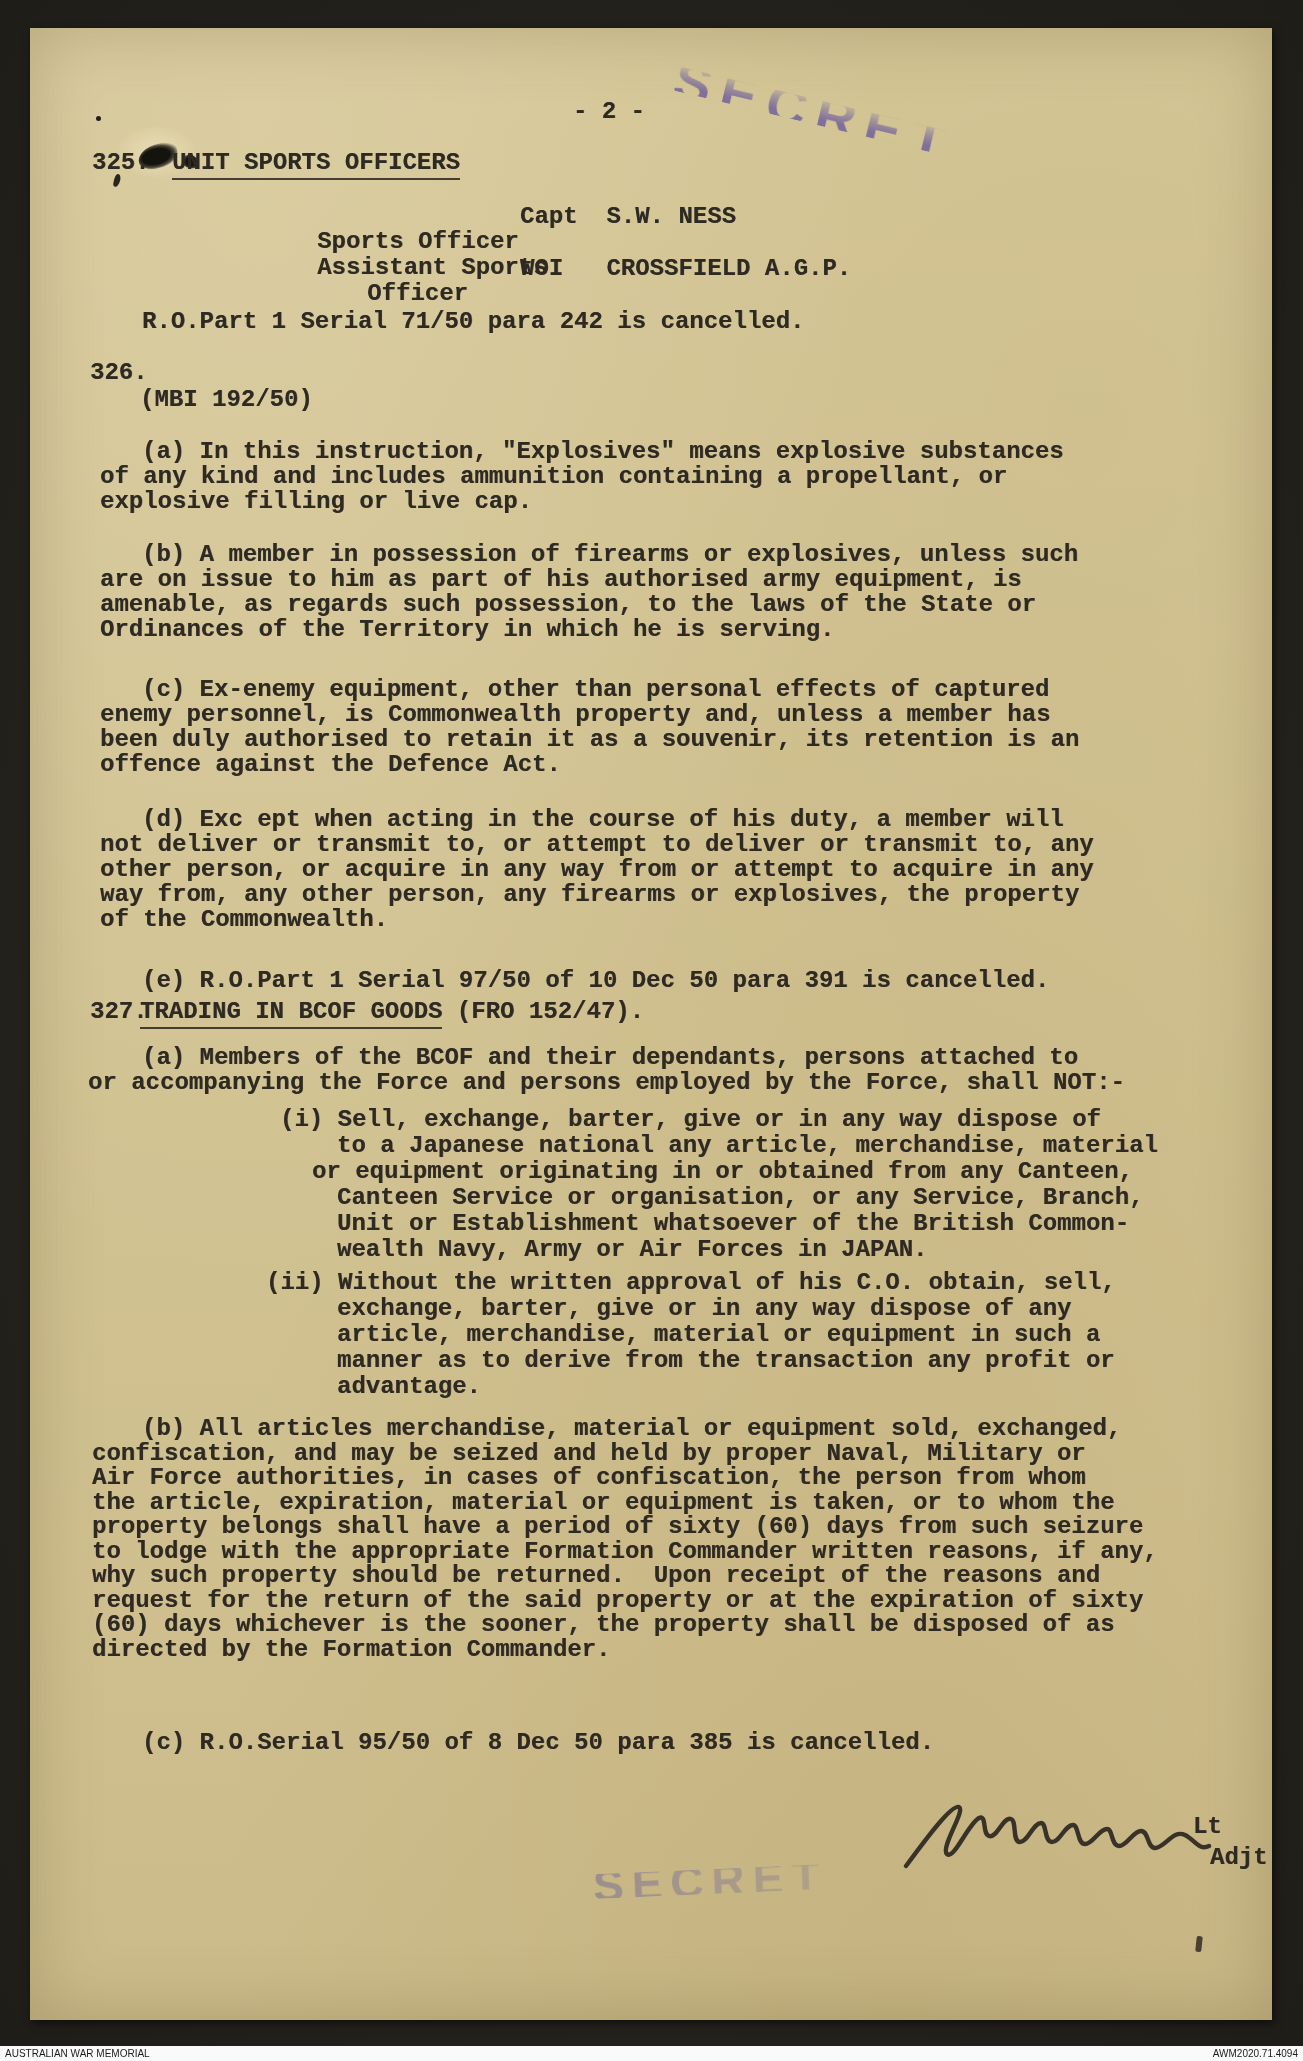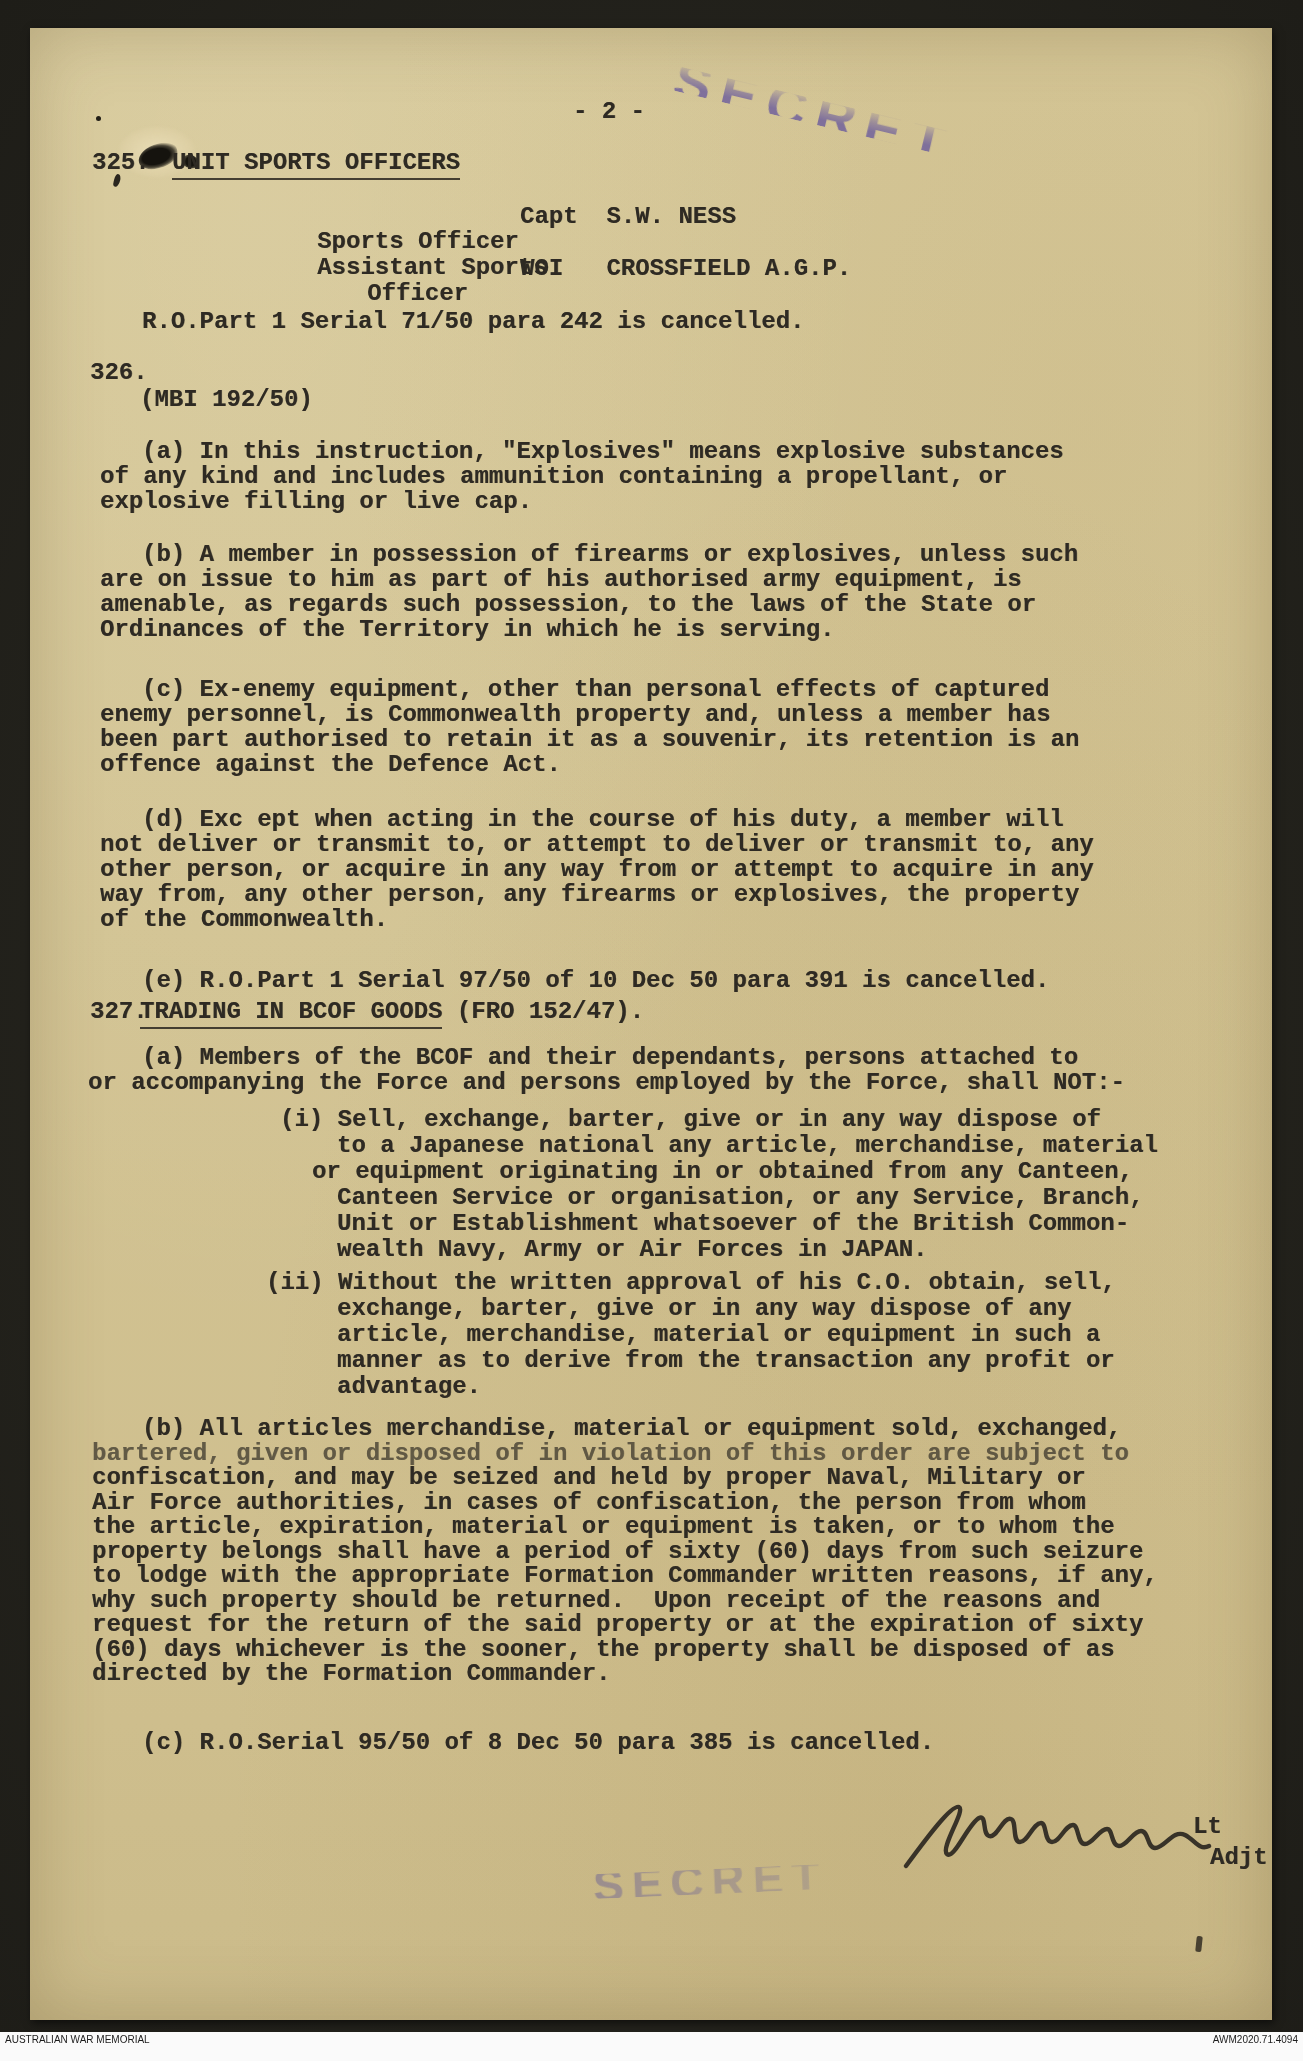--- a/index.html
+++ b/index.html
@@ -73,21 +73,21 @@
     background:#2a261f;transform:rotate(14deg);
   }
   .mark-tick{
     position:absolute;left:1166px;top:1908px;width:6px;height:16px;border-radius:2px;
     background:rgba(40,35,28,0.8);transform:rotate(6deg);
   }
   .sig{position:absolute;left:872px;top:1762px;}
   .sig-rank{position:absolute;left:1163px;top:1786px;white-space:pre;}
   .sig-role{position:absolute;left:1180px;top:1817px;white-space:pre;}
   .footer-bar{
-    position:absolute;left:0;bottom:0;width:1303px;height:29px;background:#fafafa;
+    position:absolute;left:0;bottom:0;width:1303px;height:15px;background:#fafafa;
     font-family:"Liberation Sans",sans-serif;font-size:10px;color:#1c1c1c;
   }
   .footer-bar .fl{position:absolute;left:5px;top:2px;}
   .footer-bar .fr{position:absolute;right:5px;top:2px;}
 </style>
 </head>
 <body>
 
 <div class="scan">
   <div class="paper">
@@ -132,21 +132,21 @@
       <div class="para" style="left:70px;top:514px;">
         <div class="ln" style="margin-left:42px;">(b) A member in possession of firearms or explosives, unless such</div>
         <div class="ln">are on issue to him as part of his authorised army equipment, is</div>
         <div class="ln">amenable, as regards such possession, to the laws of the State or</div>
         <div class="ln">Ordinances of the Territory in which he is serving.</div>
       </div>
 
       <div class="para" style="left:70px;top:649px;">
         <div class="ln" style="margin-left:42px;">(c) Ex-enemy equipment, other than personal effects of captured</div>
         <div class="ln">enemy personnel, is Commonwealth property and, unless a member has</div>
-        <div class="ln">been part authorised to retain it as a souvenir, its retention is an</div>
+        <div class="ln">been duly authorised to retain it as a souvenir, its retention is an</div>
         <div class="ln">offence against the Defence Act.</div>
       </div>
 
       <div class="para" style="left:70px;top:779px;">
         <div class="ln" style="margin-left:42px;">(d) Exc ept when acting in the course of his duty, a member will</div>
         <div class="ln">not deliver or transmit to, or attempt to deliver or transmit to, any</div>
         <div class="ln">other person, or acquire in any way from or attempt to acquire in any</div>
         <div class="ln">way from, any other person, any firearms or explosives, the property</div>
         <div class="ln">of the Commonwealth.</div>
       </div>
@@ -173,21 +173,20 @@
       <div class="para lh26" style="left:236px;top:1242px;">
         <div class="ln">(ii) Without the written approval of his C.O. obtain, sell,</div>
         <div class="ln" style="margin-left:71px;">exchange, barter, give or in any way dispose of any</div>
         <div class="ln" style="margin-left:71px;">article, merchandise, material or equipment in such a</div>
         <div class="ln" style="margin-left:71px;">manner as to derive from the transaction any profit or</div>
         <div class="ln" style="margin-left:71px;">advantage.</div>
       </div>
 
       <div class="para lh245" style="left:62px;top:1389px;">
         <div class="ln" style="margin-left:50px;">(b) All articles merchandise, material or equipment sold, exchanged,</div>
-        <div class="ln faded">bartered, given or disposed of in violation of this order are subject to</div>
         <div class="ln">confiscation, and may be seized and held by proper Naval, Military or</div>
         <div class="ln">Air Force authorities, in cases of confiscation, the person from whom</div>
         <div class="ln">the article, expiration, material or equipment is taken, or to whom the</div>
         <div class="ln">property belongs shall have a period of sixty (60) days from such seizure</div>
         <div class="ln">to lodge with the appropriate Formation Commander written reasons, if any,</div>
         <div class="ln">why such property should be returned.  Upon receipt of the reasons and</div>
         <div class="ln">request for the return of the said property or at the expiration of sixty</div>
         <div class="ln">(60) days whichever is the sooner, the property shall be disposed of as</div>
         <div class="ln">directed by the Formation Commander.</div>
       </div>

